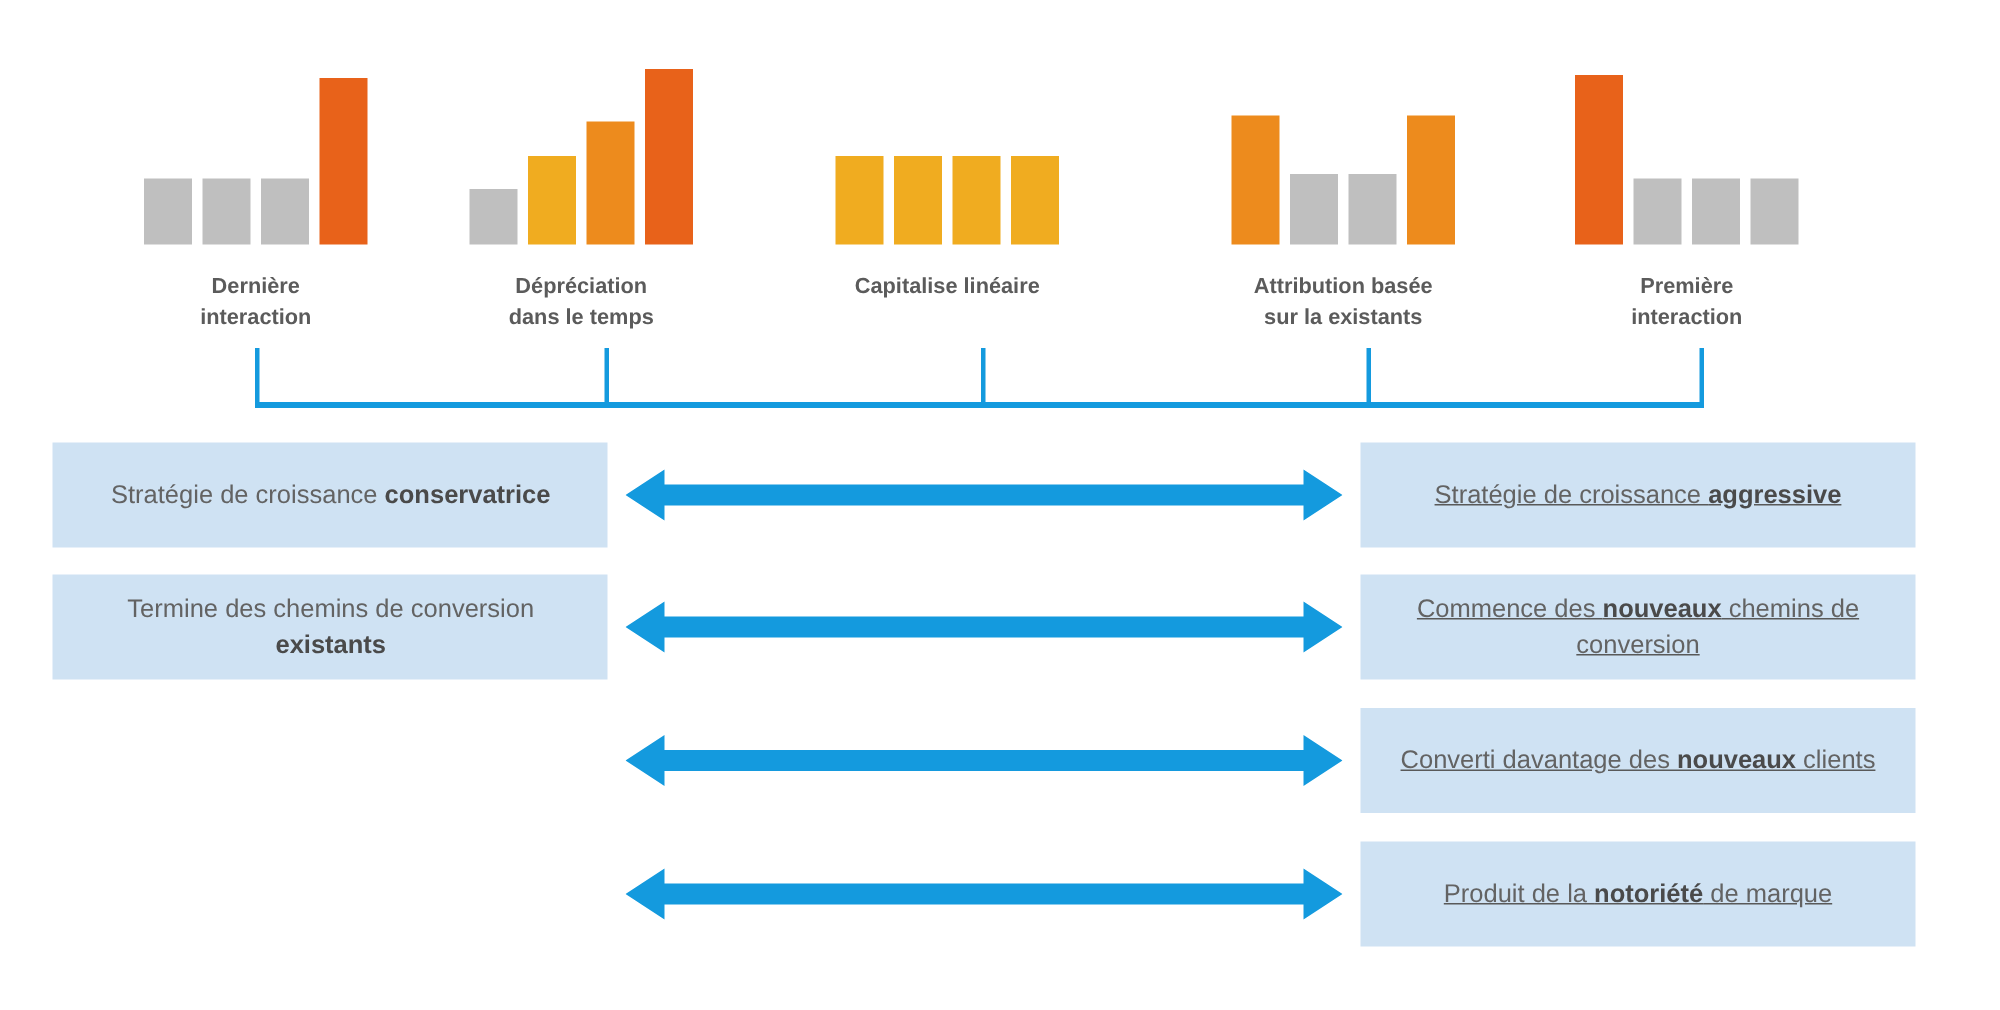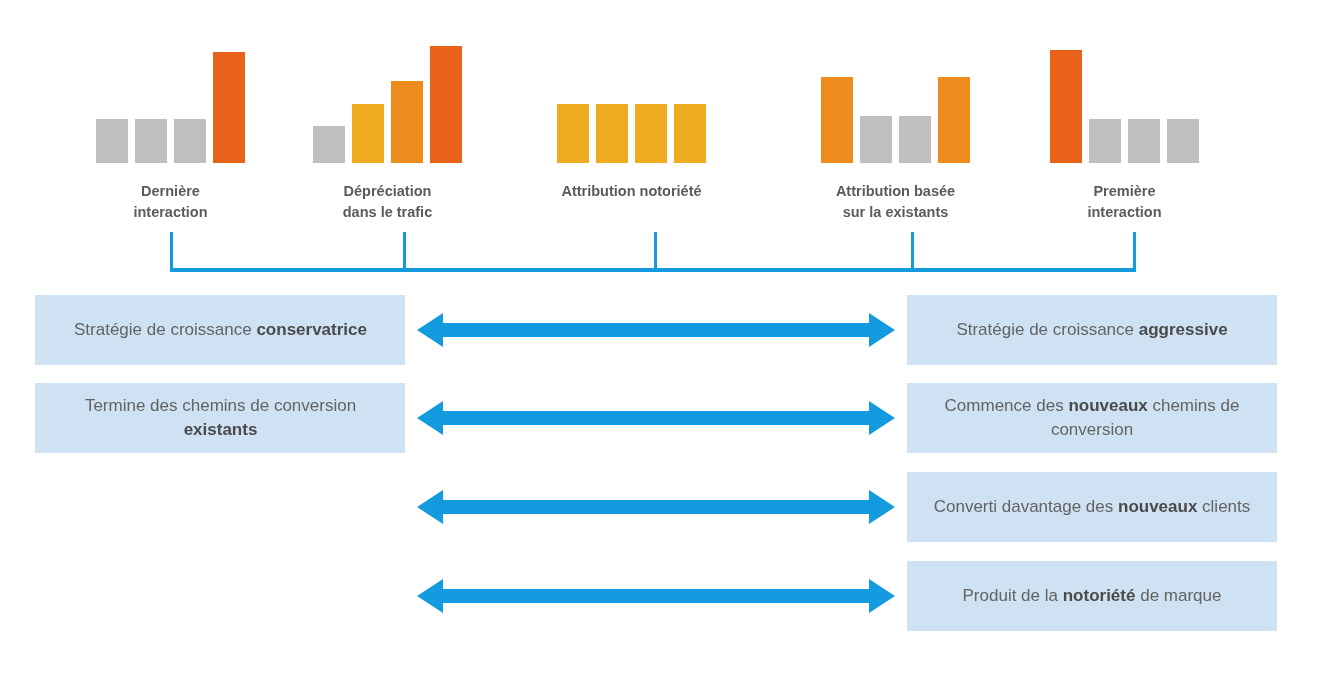--- a/index.html
+++ b/index.html
@@ -50,21 +50,21 @@
   .row{position:absolute;left:0;width:1333px;height:70px;}
   .sbox{
     position:absolute;
     top:0;height:70px;
     background:#cfe2f3;
     display:flex;align-items:center;justify-content:center;
     box-sizing:border-box;
     padding:4px 14px;
   }
   .sbox.left{left:35px;width:370px;padding-left:15px;}
-  .sbox.right{left:907px;width:370px;}
+  .sbox.right{left:907px;width:370px;text-decoration:underline;}
   .sbox span{
     display:block;
     text-align:center;
     font-size:17px;
     line-height:1.42;
     color:#636363;
     font-weight:normal;
   }
   .sbox span b{font-weight:bold;color:#4a4a4a;}
 
@@ -92,30 +92,30 @@
 interaction</div>
       </div>
       <div class="bar-group" style="left: 313px; top: 33px; width: 149px; height: 130px;">
         <div class="bars">
           <div class="bar" style="left: 0px; width: 32px; height: 37px; background: rgb(191, 191, 191);"></div>
           <div class="bar" style="left: 39px; width: 32px; height: 59px; background: rgb(240, 172, 32);"></div>
           <div class="bar" style="left: 78px; width: 32px; height: 82px; background: rgb(237, 139, 29);"></div>
           <div class="bar" style="left: 117px; width: 32px; height: 117px; background: rgb(232, 98, 26);"></div>
         </div>
         <div class="group-label">Dépréciation
-dans le trafic</div>
+dans le temps</div>
       </div>
       <div class="bar-group" style="left: 557px; top: 33px; width: 149px; height: 130px;">
         <div class="bars">
           <div class="bar" style="left: 0px; width: 32px; height: 59px; background: rgb(240, 172, 32);"></div>
           <div class="bar" style="left: 39px; width: 32px; height: 59px; background: rgb(240, 172, 32);"></div>
           <div class="bar" style="left: 78px; width: 32px; height: 59px; background: rgb(240, 172, 32);"></div>
           <div class="bar" style="left: 117px; width: 32px; height: 59px; background: rgb(240, 172, 32);"></div>
         </div>
-        <div class="group-label">Attribution notoriété</div>
+        <div class="group-label">Capitalise linéaire</div>
       </div>
       <div class="bar-group" style="left: 821px; top: 33px; width: 149px; height: 130px;">
         <div class="bars">
           <div class="bar" style="left: 0px; width: 32px; height: 86px; background: rgb(237, 139, 29);"></div>
           <div class="bar" style="left: 39px; width: 32px; height: 47px; background: rgb(191, 191, 191);"></div>
           <div class="bar" style="left: 78px; width: 32px; height: 47px; background: rgb(191, 191, 191);"></div>
           <div class="bar" style="left: 117px; width: 32px; height: 86px; background: rgb(237, 139, 29);"></div>
         </div>
         <div class="group-label">Attribution basée
 sur la existants</div>

